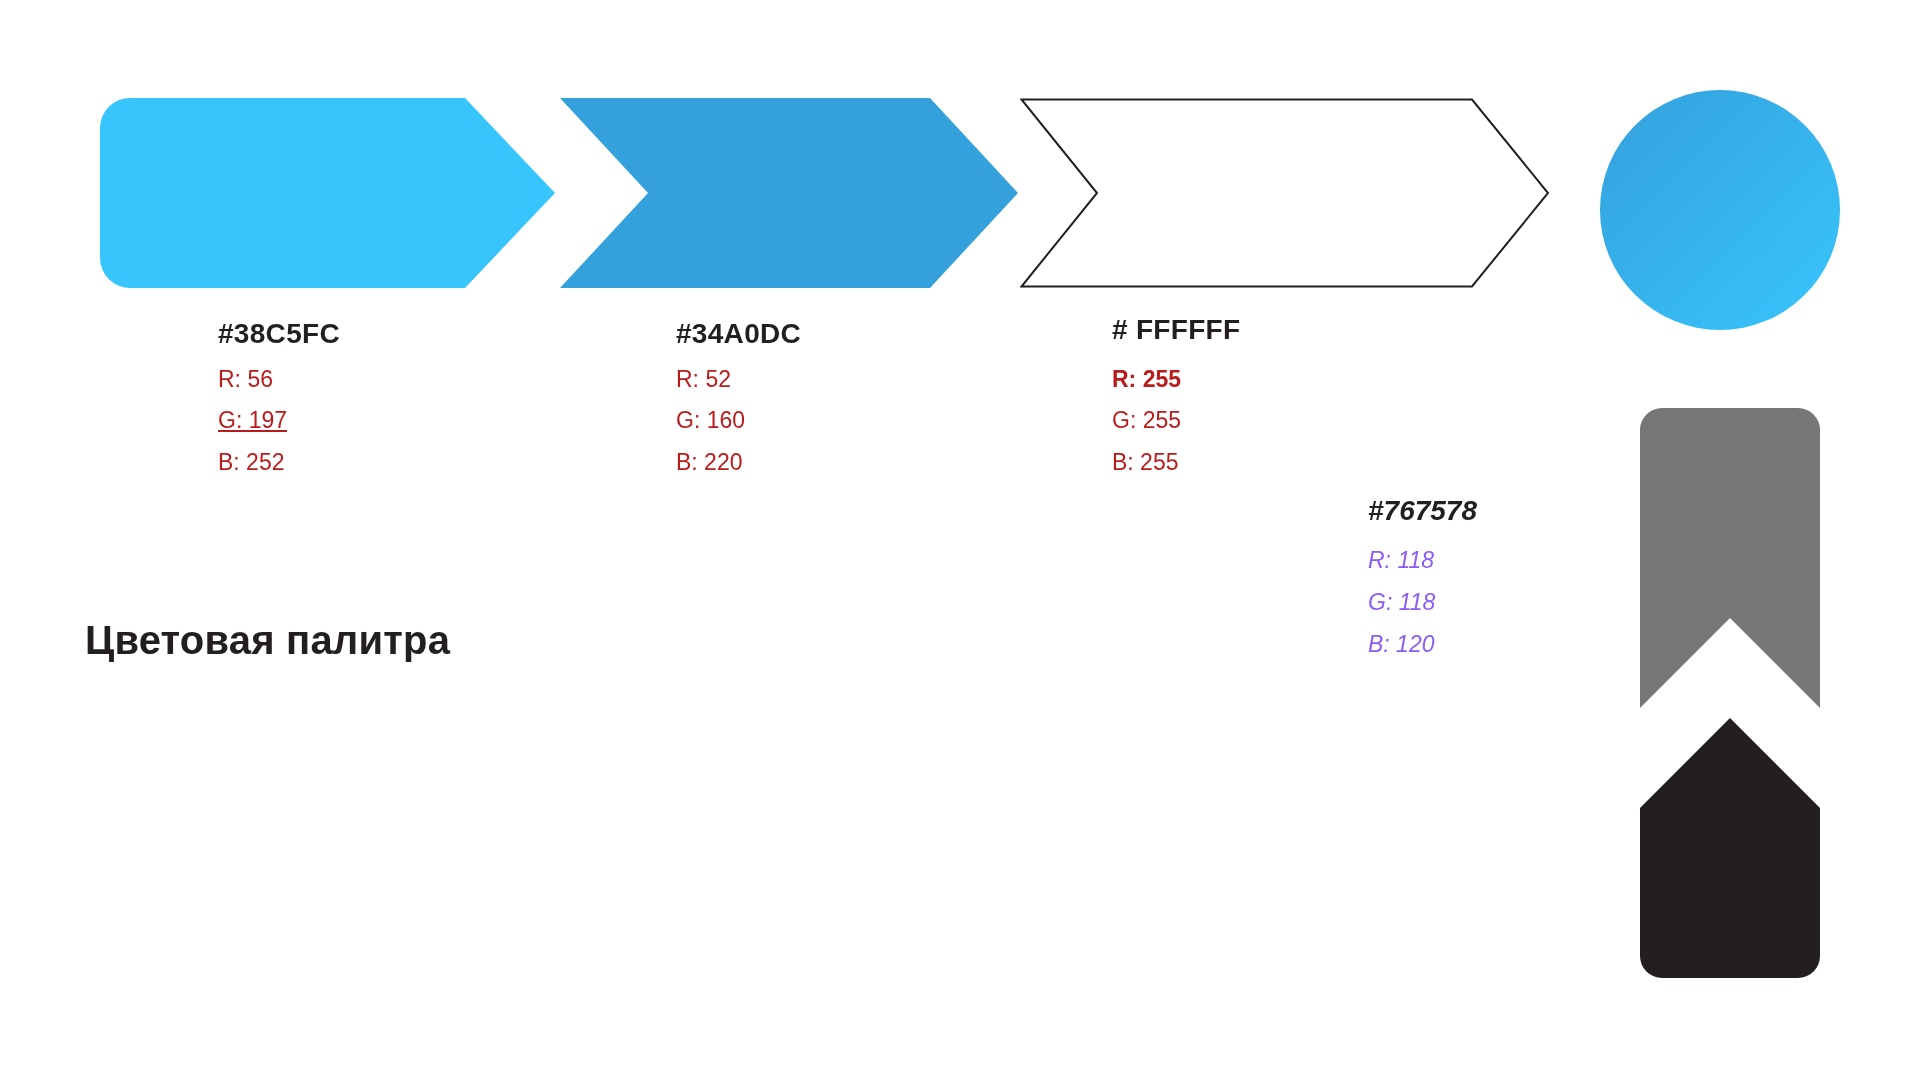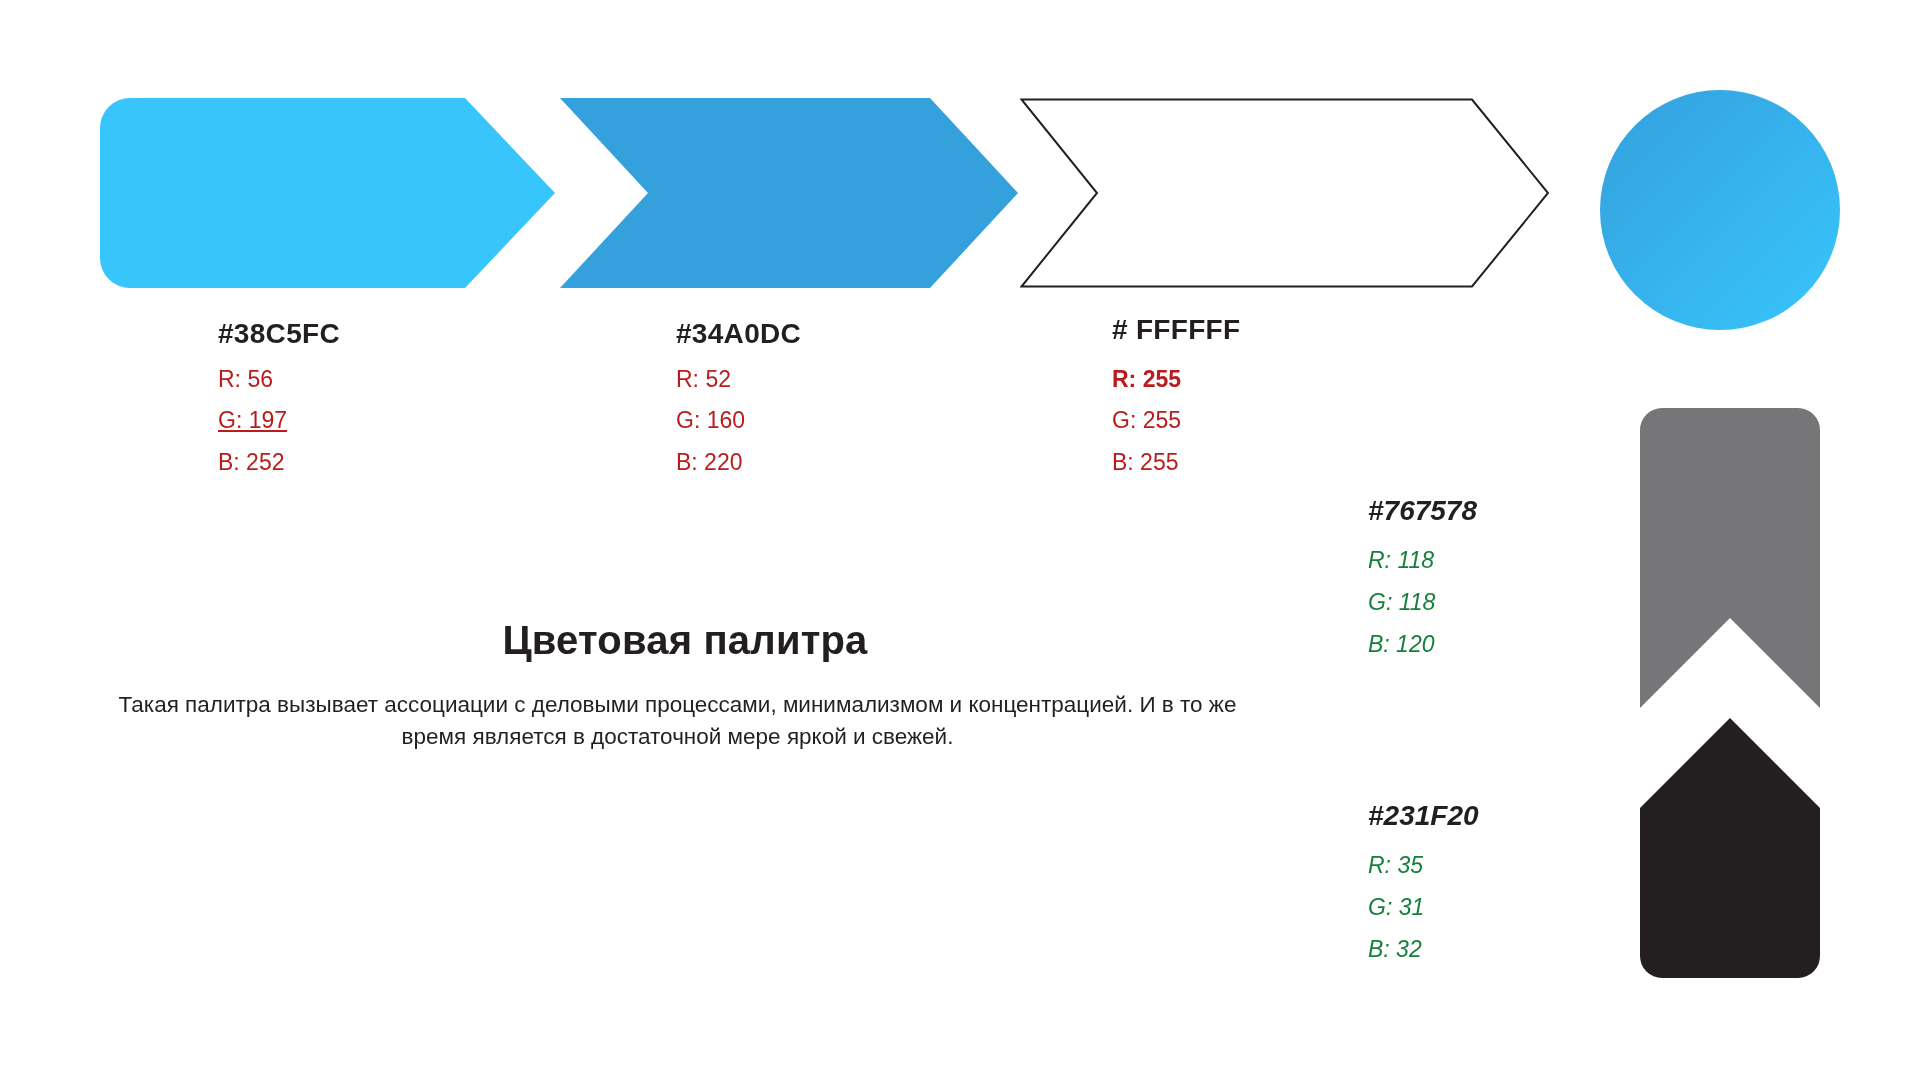--- a/index.html
+++ b/index.html
@@ -85,31 +85,30 @@
   .right-block .hex {
     font-size: 28px;
     font-weight: bold;
     color: #231f20;
     margin: 0 0 12px 0;
     white-space: nowrap;
   }
   .right-block .rgb-line {
     font-size: 23px;
     line-height: 42px;
-    color: #15803d;
+    color: #8b5cf6;
     white-space: nowrap;
   }
 
   
   .copy {
     position: absolute;
     left: 85px;
     top: 618px;
     width: 1200px;
-    text-align: center;
   }
   .copy h1 {
     font-size: 40px;
     font-weight: bold;
     margin: 0 0 26px 0;
     color: #231f20;
     letter-spacing: 0.2px;
   }
   .copy p {
     font-size: 22.5px;
@@ -175,25 +174,18 @@
     </svg>
   </div>
 
   <div class="right-block" style="top:495px;">
     <p class="hex">#767578</p>
     <div class="rgb-line">R: 118</div>
     <div class="rgb-line">G: 118</div>
     <div class="rgb-line">B: 120</div>
   </div>
 
-  <div class="right-block" style="top:800px;">
-    <p class="hex">#231F20</p>
-    <div class="rgb-line">R: 35</div>
-    <div class="rgb-line">G: 31</div>
-    <div class="rgb-line">B: 32</div>
-  </div>
 
   <div class="copy">
     <h1>Цветовая палитра</h1>
-    <p>Такая палитра вызывает ассоциации с деловыми процессами, минимализмом и концентрацией. И в то же время является в достаточной мере яркой и свежей.</p>
   </div>
 
 </div>
 
 </body></html>

